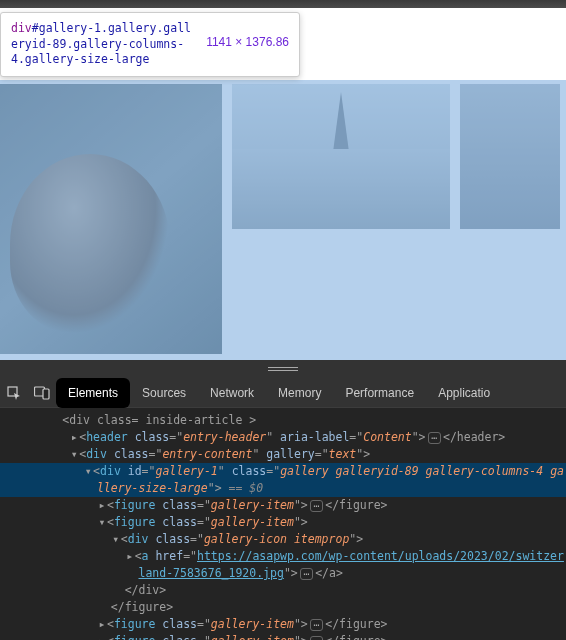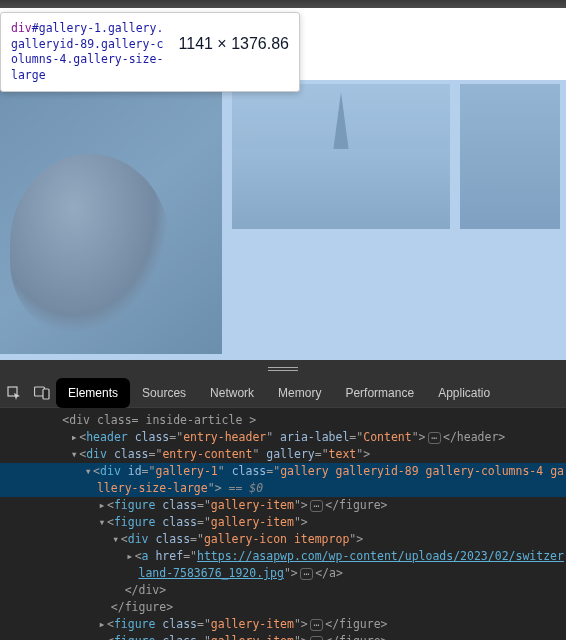--- a/index.html
+++ b/index.html
@@ -6,21 +6,21 @@
   html, body { width: 566px; height: 640px; overflow: hidden; font-family: "Segoe UI", Arial, sans-serif; background: #fff; }
 
   .page-top { position: relative; height: 378px; background: #fff; }
   .overlay { position: absolute; left: 0; top: 80px; width: 566px; height: 280px; background: rgba(120,170,220,0.55); z-index: 5; }
   .darkbar { position: absolute; left:0; top:0; width:566px; height:8px; background: linear-gradient(#3a3a3a,#4b4b4b); z-index:4; }
 
   .tooltip { position: absolute; left: 0; top: 4px; z-index: 10; background: #fff; border: 1px solid #ccc; border-radius: 3px; box-shadow: 0 2px 6px rgba(0,0,0,0.2); padding: 8px 10px; font-size: 12px; max-width: 300px; display: flex; align-items: flex-start; gap: 10px; margin-top: 8px; }
   .tooltip .sel { color: #881391; font-family: Menlo, Consolas, monospace; font-size: 11.5px; line-height: 1.35; word-break: break-all; max-width: 190px; }
   .tooltip .sel .tag { color: #881391; }
   .tooltip .sel .idcls { color: #1a1aa6; }
-  .tooltip .dims { color: #0f172a; font-size: 16px; white-space: nowrap; padding-top: 14px; }
+  .tooltip .dims { color: #6d28d9; font-size: 12px; white-space: nowrap; padding-top: 14px; }
 
   .gallery { position: absolute; top: 84px; left: 0; width: 566px; display: flex; gap: 10px; padding: 0 0 0 0; z-index: 3; }
   .thumb { background: #7a8a94; height: 145px; }
   .thumb.large { width: 222px; height: 270px; background: linear-gradient(140deg,#6b7a80 0%,#8a9aa0 50%,#5e6e74 100%); position: relative; overflow:hidden; }
   .thumb.mid { width: 218px; background: linear-gradient(#d7e0e6,#a7b3ba); position: relative; overflow:hidden; }
   .thumb.right { width: 100px; background: linear-gradient(#b8c2c9,#8a96a0); }
   .cat { position:absolute; left:10px; bottom:20px; width:160px; height:180px; background: radial-gradient(ellipse at 40% 30%, #b5aba0 0%, #6d645c 60%, transparent 70%); border-radius: 50% 50% 40% 40%; filter: blur(0.5px); }
   .spire { position:absolute; left:50%; top:8px; width:0; height:0; border-left:8px solid transparent; border-right:8px solid transparent; border-bottom:60px solid #7d8890; transform:translateX(-50%);}
   .bldgs { position:absolute; bottom:0; left:0; right:0; height:80px; background: linear-gradient(0deg,#9aa6ad 0%,#c5cfd5 100%);}
 
@@ -33,21 +33,21 @@
   .tabbar .tab { padding: 0 12px; height:30px; line-height:30px; color:#ccc; cursor:pointer; font-size:12px;border-radius:6px; }
   .tabbar .tab.active { background:#000; color:#fff; }
 
   .dom-tree { font-family: Menlo, Consolas, monospace; font-size:11.5px; line-height:17px; padding:4px 0 8px 0; height:240px; overflow:hidden; background:#242424; }
   .row { white-space: pre; color:#ccc; }
   .row.hl { background:#063d63; }
   .caret { display:inline-block; width:10px; color:#9e9e9e; text-align:center; }
   .gray { color:#9e9e9e; }
   .tagc { color:#5db0d7; }
   .attr { color:#9bbbdc; }
-  .val  { color:#f29766; }
+  .val  { color:#f29766;font-style:italic; }
   .link { color:#5db0d7; text-decoration: underline; }
   .sel0 { color:#8a8a8a; font-style: italic; }
   .dots { display:inline-block; border:1px solid #666; border-radius:3px; padding:0 3px; font-size:9px; line-height:10px; vertical-align:middle; color:#aaa; margin:0 2px;}
 
   svg { display:block; }
 </style>
 </head>
 <body>
 
 <div class="page-top">

